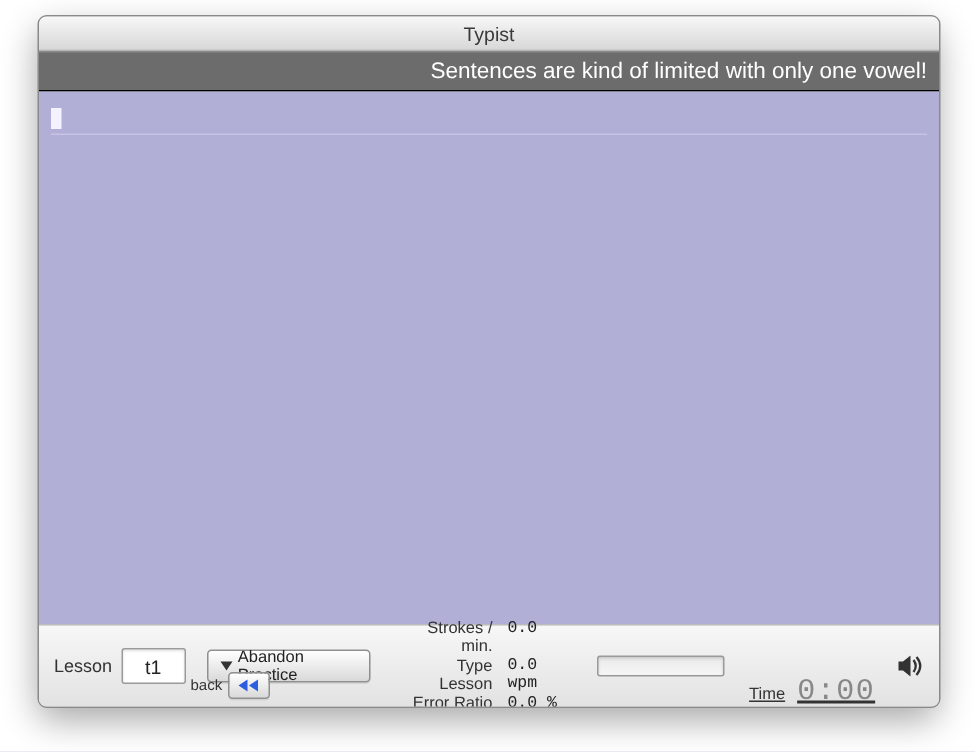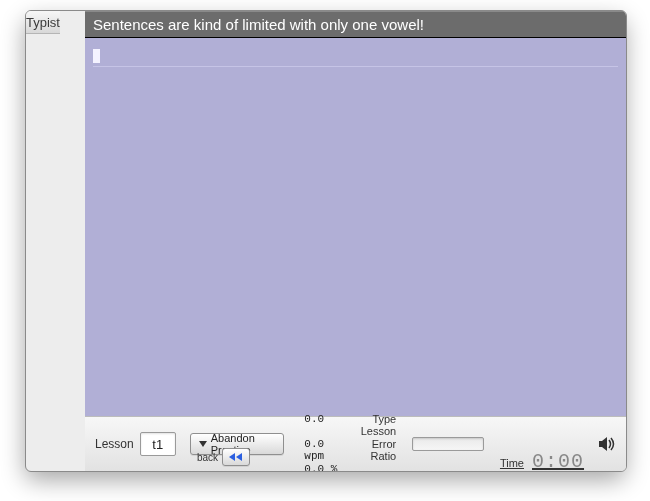--- a/index.html
+++ b/index.html
@@ -26,23 +26,22 @@
   .window {
     position: absolute;
     left: 25px;
     top: 10px;
     width: 600px;
     height: 460px;
     border-radius: 6px;
     overflow: hidden;
     border: 1px solid #8a8a8a;
     display: flex;
-    flex-direction: row;
+    flex-direction: column;
     background: #ededed;
-    gap: 25px;
   }
   .titlebar {
     height: 22px;
     background: linear-gradient(#f7f7f7, #d8d8d8);
     border-bottom: 1px solid #b5b5b5;
     display: flex;
     align-items: center;
     justify-content: center;
     position: relative;
     font: 13px "Lucida Grande","Helvetica Neue",Arial,sans-serif;
@@ -53,20 +52,21 @@
     display: flex;
     flex-direction: column;
   }
   .banner {
     background: #6c6c6c;
     color: #fff;
     font: 15px "Lucida Grande","Helvetica Neue",Arial,sans-serif;
     padding: 4px 8px;
     border-top: 1px solid #8a8a8a;
     border-bottom: 1px solid #000;
+    text-align: right;
   }
   .typing-area {
     flex: 1;
     background: #b1afd6;
     padding: 8px 8px 0 8px;
     font: 13px "Courier New",monospace;
     color: #111;
     position: relative;
   }
   .target-line {
@@ -113,21 +113,21 @@
     border-radius: 2px;
     display: flex;
     align-items: center;
     justify-content: center;
     font: 13px "Lucida Grande","Helvetica Neue",Arial,sans-serif;
     color: #222;
     box-shadow: inset 0 1px 2px rgba(0,0,0,.12);
   }
   .back-block {
     position: absolute;
-    left: 112px;
+    left: 101px;
     bottom: 5px;
     display: flex;
     align-items: center;
     gap: 4px;
     font-size: 10px;
     color: #333;
   }
   .rewind-btn {
     width: 26px;
     height: 16px;
@@ -239,20 +239,21 @@
             </svg>
           </div>
         </div>
 
         <div class="abandon-btn">
           <span class="tri-down"></span>
           <span>Abandon Practice</span>
         </div>
 
         <div class="stats">
+          <span class="lab">Strokes / min.</span>
           <span class="val">0.0</span>
           <span class="lab">Type Lesson</span>
           <span class="val"><span>0.0</span> <span>wpm</span></span>
           <span class="lab">Error Ratio</span>
           <span class="val"><span>0.0</span> <span>%</span></span>
         </div>
 
         <div class="progress"></div>
 
         <div class="time-block">

